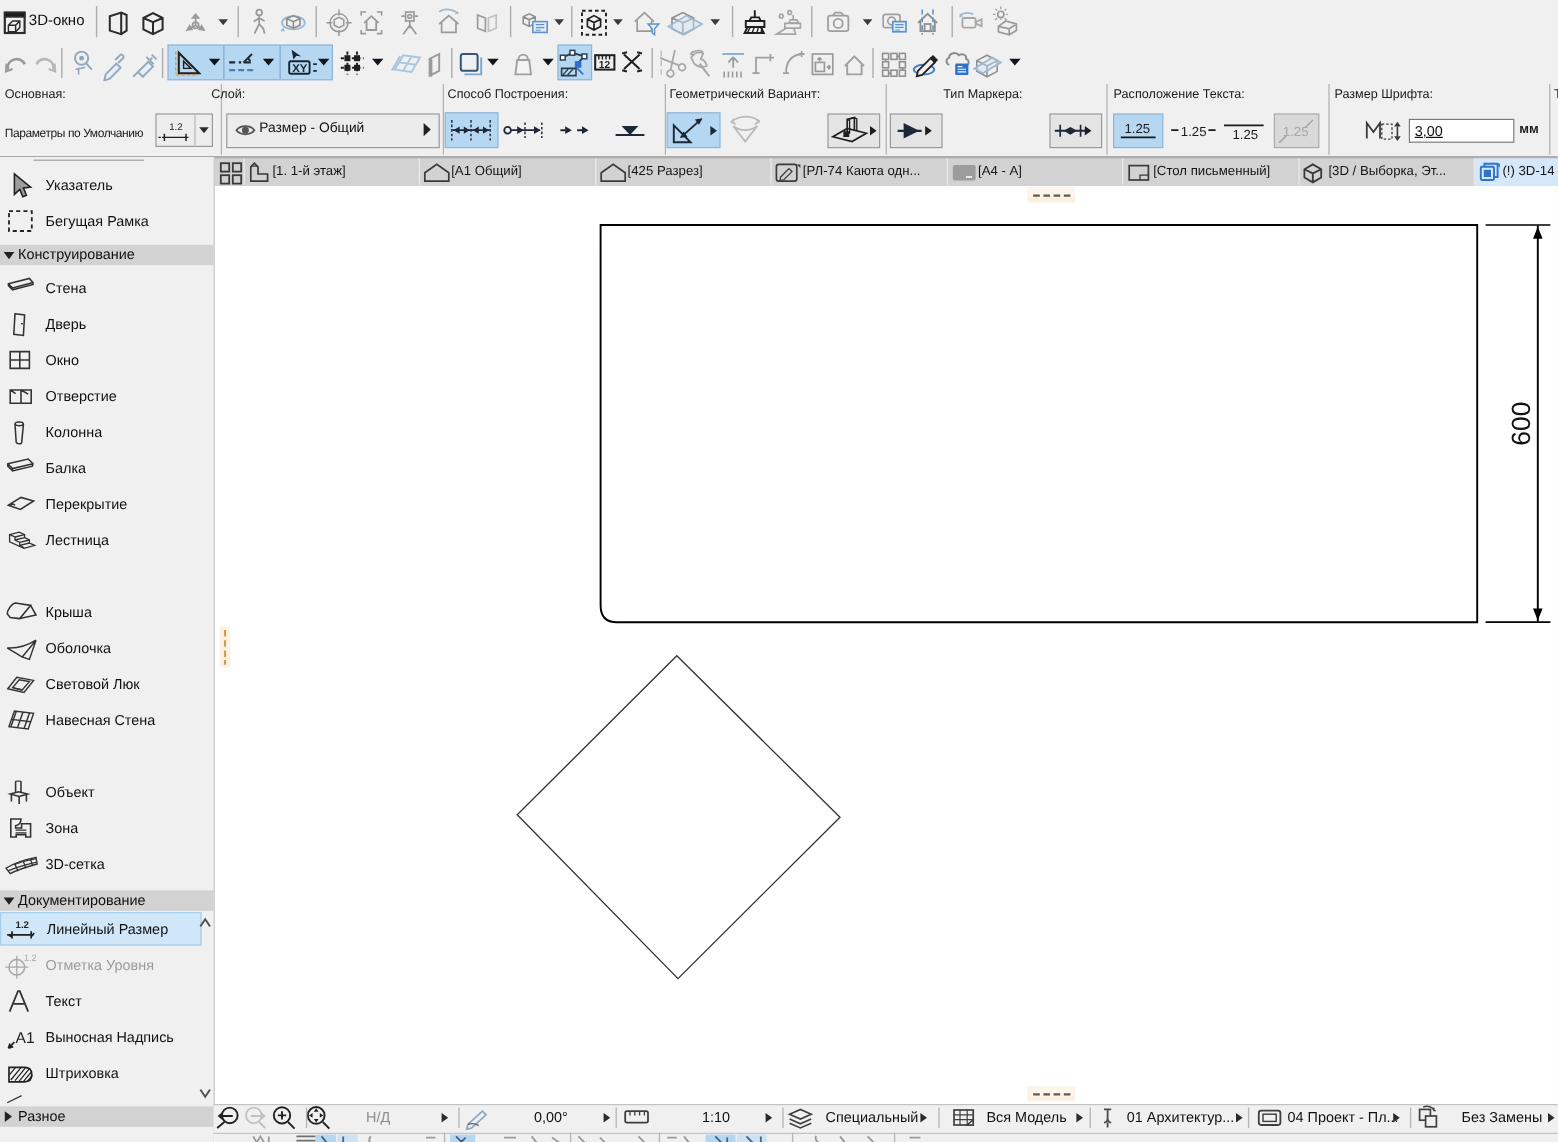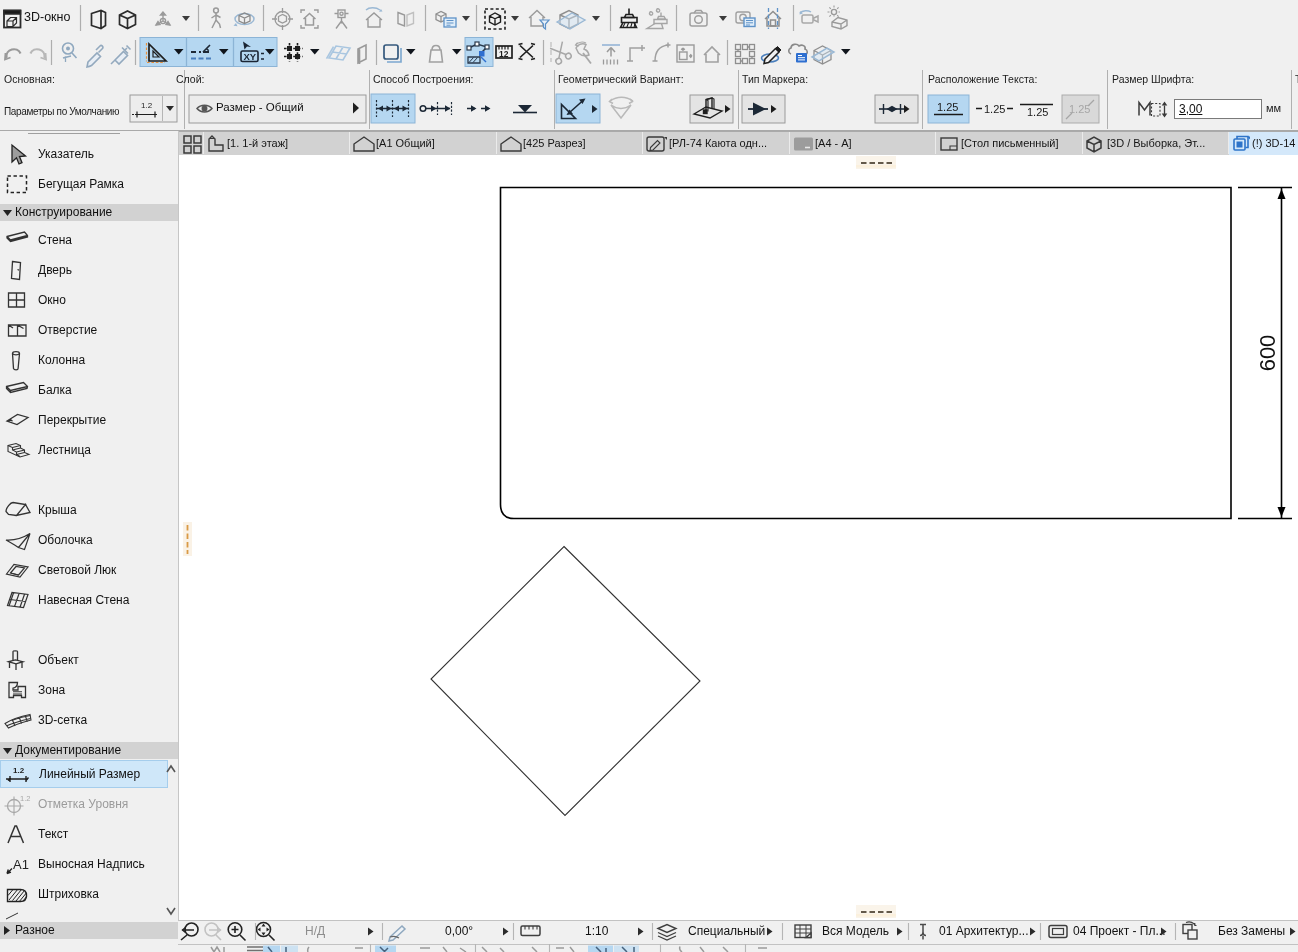--- a/index.html
+++ b/index.html
@@ -338,21 +338,21 @@
 <div class="ibdiv" style="left:369px"></div>
 <div class="ibdiv" style="left:554px"></div>
 <div class="ibdiv" style="left:738px"></div>
 <div class="ibdiv" style="left:922px"></div>
 <div class="ibdiv" style="left:1107px"></div>
 <div class="ibdiv" style="left:1291px"></div>
 <div class="ibhead" style="left:4px">Основная:</div>
 <div class="ibhead" style="left:176px">Слой:</div>
 <div class="ibhead" style="left:373px">Способ Построения:</div>
 <div class="ibhead" style="left:558px">Геометрический Вариант:</div>
-<div class="ibhead" style="left:742px">Тип Маркера:</div>
+<div class="ibhead" style="left:786px">Тип Маркера:</div>
 <div class="ibhead" style="left:928px">Расположение Текста:</div>
 <div class="ibhead" style="left:1112px">Размер Шрифта:</div>
 <div class="ibhead" style="left:1295px">Т</div>
 <div class="abs" style="left:4px;top:106px;font-size:10px;letter-spacing:-0.35px;color:#1b1b1b;">Параметры по Умолчанию</div>
 <svg id="infobar" class="abs" style="left:0;top:68px" width="1298" height="62">
 
 <rect x="130" y="27" width="47" height="27" fill="#ededed" stroke="#9a9a9a"></rect>
 <path d="M162.5 28 V53" stroke="#b5b5b5"></path>
 <g stroke="#1f1f1f" fill="none" stroke-width="1.2">
  <path d="M135 46.5 h22 M137 43.5 v6 M155 43.5 v6"></path>
@@ -446,21 +446,21 @@
  <path d="M1139 47.5 V34.5 L1144.5 42 L1150 34.5 V47.5"></path>
  <path d="M1151.5 35.5 h8.5 v12.5 h-8.5 Z" stroke-dasharray="2 1.7" stroke-width="1.1"></path>
  <path d="M1164.5 37.5 v8.5" stroke-width="1.3"></path>
  <path d="M1164.5 33.5 l-2.8 4 h5.6 Z M1164.5 49.5 l-2.8-4 h5.6 Z" fill="#3a3a3a" stroke="none"></path>
 </g>
 </svg>
 
 <div class="abs" style="left:216px;top:101px;font-size:11.5px;color:#111;">Размер - Общий</div>
 <div class="abs" style="left:1174px;top:99px;width:86px;height:18px;background:#fff;border:1px solid #7a7a7a;"></div>
 <div class="abs" style="left:1179px;top:102px;font-size:12px;color:#111;text-decoration:underline;">3,00</div>
-<div class="abs" style="left:1266px;top:102px;font-size:11px;font-weight:normal;color:#1b1b1b;">мм</div>
+<div class="abs" style="left:1266px;top:102px;font-size:11px;font-weight:bold;color:#1b1b1b;">мм</div>
 
 <div class="abs" style="left:178px;top:131px;width:1120px;height:24px;background:#d2d2d2;border-top:1px solid #aaaaaa;box-sizing:border-box;"></div>
 <div class="abs" style="left:1229px;top:132px;width:69px;height:23px;background:#d4e8fa;"></div>
 <svg id="tabsvg" class="abs" style="left:178px;top:131px" width="1120" height="24">
 
 <g fill="none" stroke="#3a3a3a" stroke-width="1.5">
  <rect x="6" y="5" width="7" height="7"></rect>
       <rect x="16" y="5" width="7" height="7"></rect>
  <rect x="6" y="15" width="7" height="7"></rect>
       <rect x="16" y="15" width="7" height="7"></rect>

